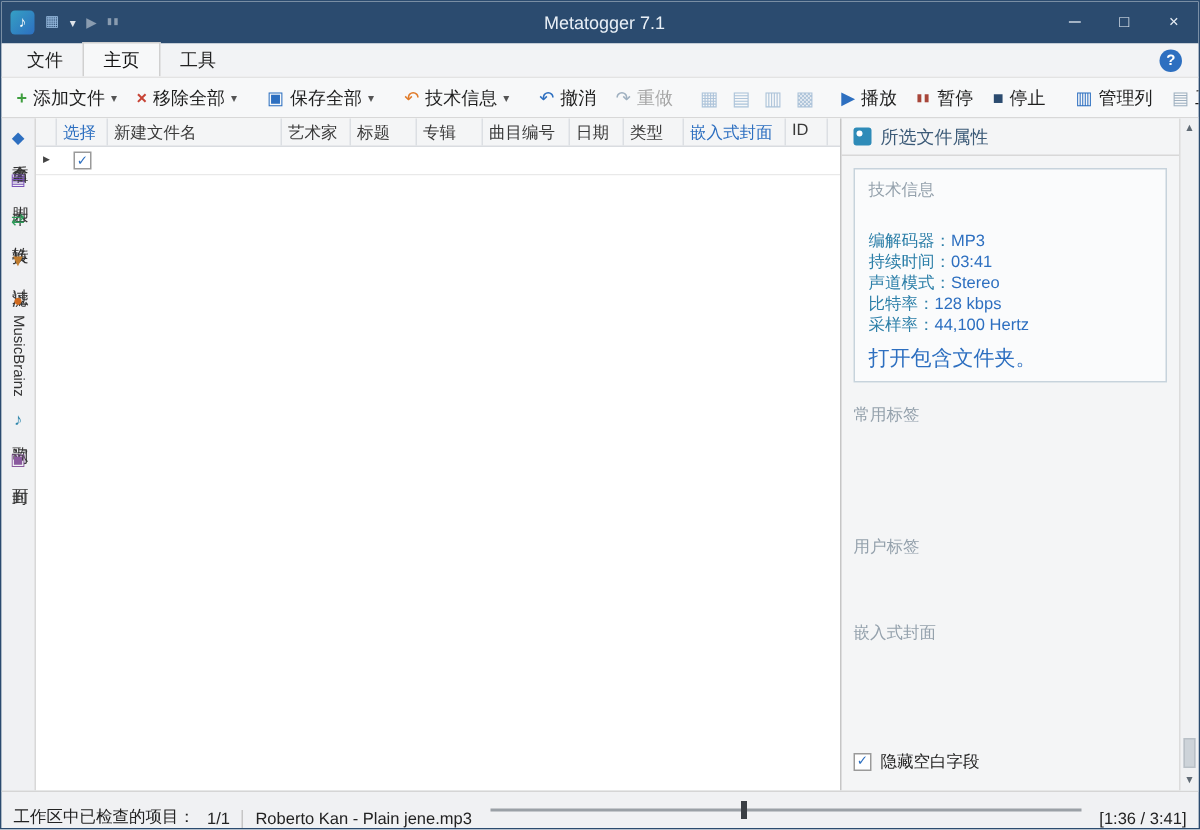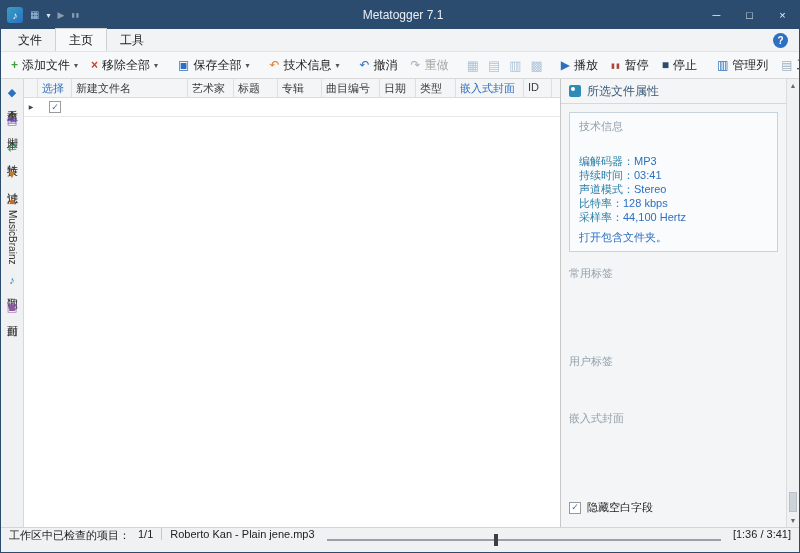--- a/index.html
+++ b/index.html
@@ -93,34 +93,34 @@
     border-bottom:1px solid #d8d8d8;color:#3b5a77;font-size:12px}
   .ptag{width:12px;height:12px;border-radius:2px;background:#2e8bb8;position:relative;flex:0 0 auto}
   .ptag::after{content:"";position:absolute;left:2px;top:2px;width:4px;height:4px;border-radius:50%;background:#fff}
   .pbody{flex:1 1 auto;display:flex;flex-direction:column;padding:8px;min-height:0}
   .techbox{border:1px solid #c7d3dc;background:#fafbfc;padding:6px 9px}
   .psection{font-size:11px;color:#94a1ac}
   .techbox .psection{margin-bottom:20px}
   .pfield{font-size:11px;line-height:14px;white-space:nowrap;overflow:hidden}
   .plabel{color:#2c7fa8}
   .pvalue{color:#2d6fc0}
-  .plink{font-size:11px;color:#2d6fc0;margin-top:6px}
+  .plink{font-size:14px;color:#2d6fc0;margin-top:6px}
   .s-common{margin-top:14px}
   .s-user{margin-top:73px}
   .s-covers{margin-top:42px}
   .hide-empty{margin-top:auto;margin-bottom:4px;display:flex;align-items:center;gap:6px;font-size:11px;color:#222}
   .pscroll{width:12px;flex:0 0 auto;background:#f0f1f3;border-left:1px solid #dcdcdc;
     display:flex;flex-direction:column;align-items:center;position:relative}
   .sarrow{font-size:7px;color:#606a74;padding:3px 0;line-height:1}
   .sarrow.down{margin-top:auto}
   .sthumb{position:absolute;left:2px;right:2px;bottom:15px;height:20px;background:#cdd3d9;border:1px solid #b9c0c7;box-sizing:border-box}
 
   
   .statusbar{height:24px;flex:0 0 auto;background:#f0f1f3;border-top:1px solid #d5d5d5;
-    display:flex;align-items:flex-start;padding:0 8px;gap:8px;font-size:11px;color:#222}
+    display:flex;align-items:flex-end;padding:0 8px;gap:8px;font-size:11px;color:#222}
   .st-sep{width:1px;height:12px;background:#c6c6c6}
   .seek{flex:1 1 auto;height:100%;position:relative;margin:0 4px}
   .seek-track{position:absolute;left:0;right:0;top:50%;height:2px;margin-top:-1px;background:#9aa0a6}
   .seek-thumb{position:absolute;top:50%;transform:translate(-50%,-50%);width:4px;height:12px;background:#3a3f44}
 </style>
 </head>
 <body>
 
 <div class="window">
 

